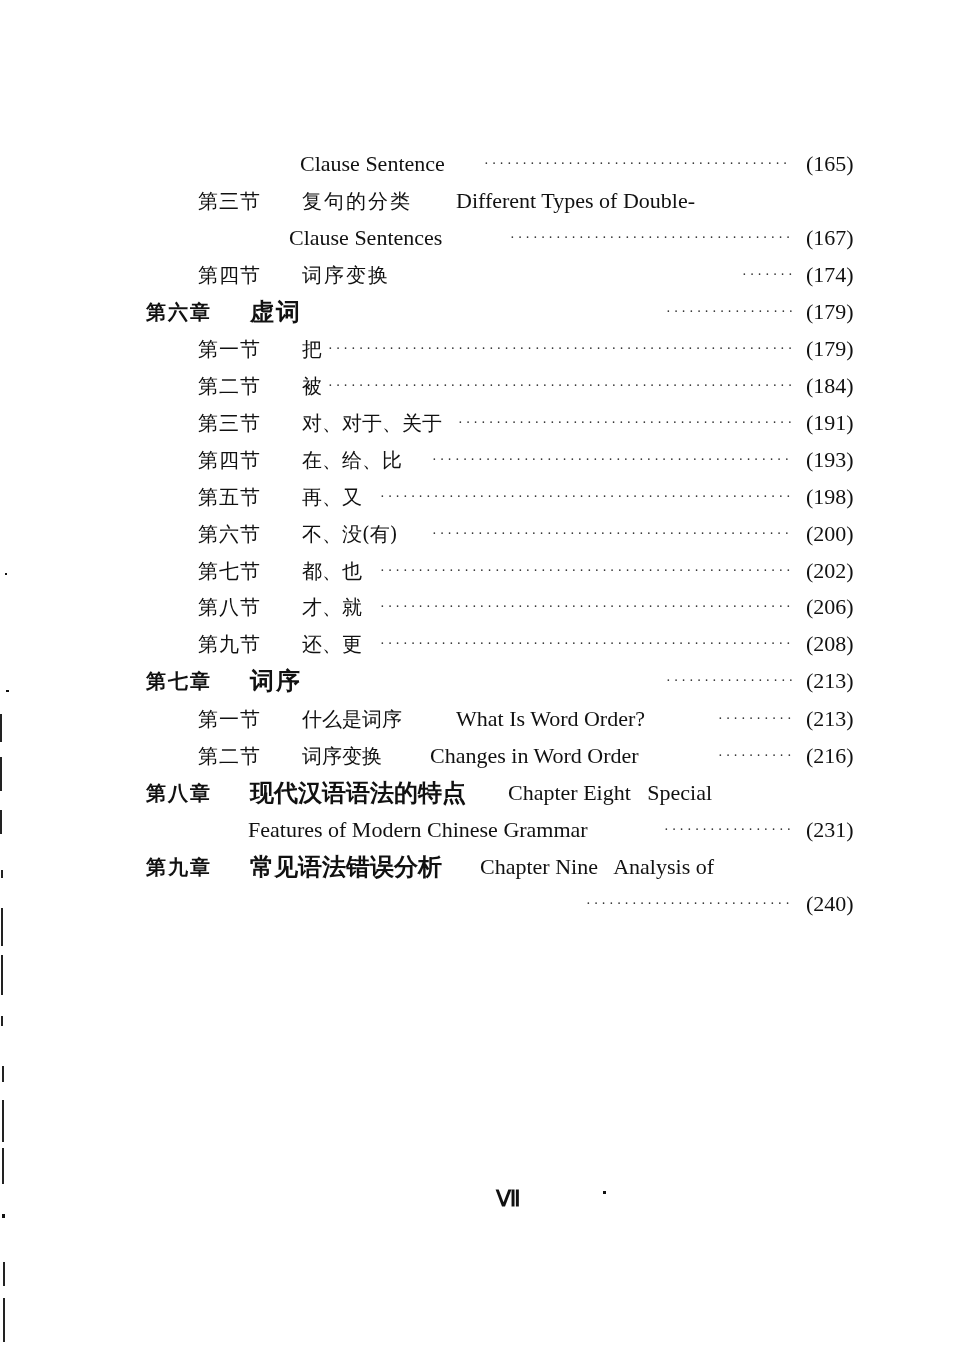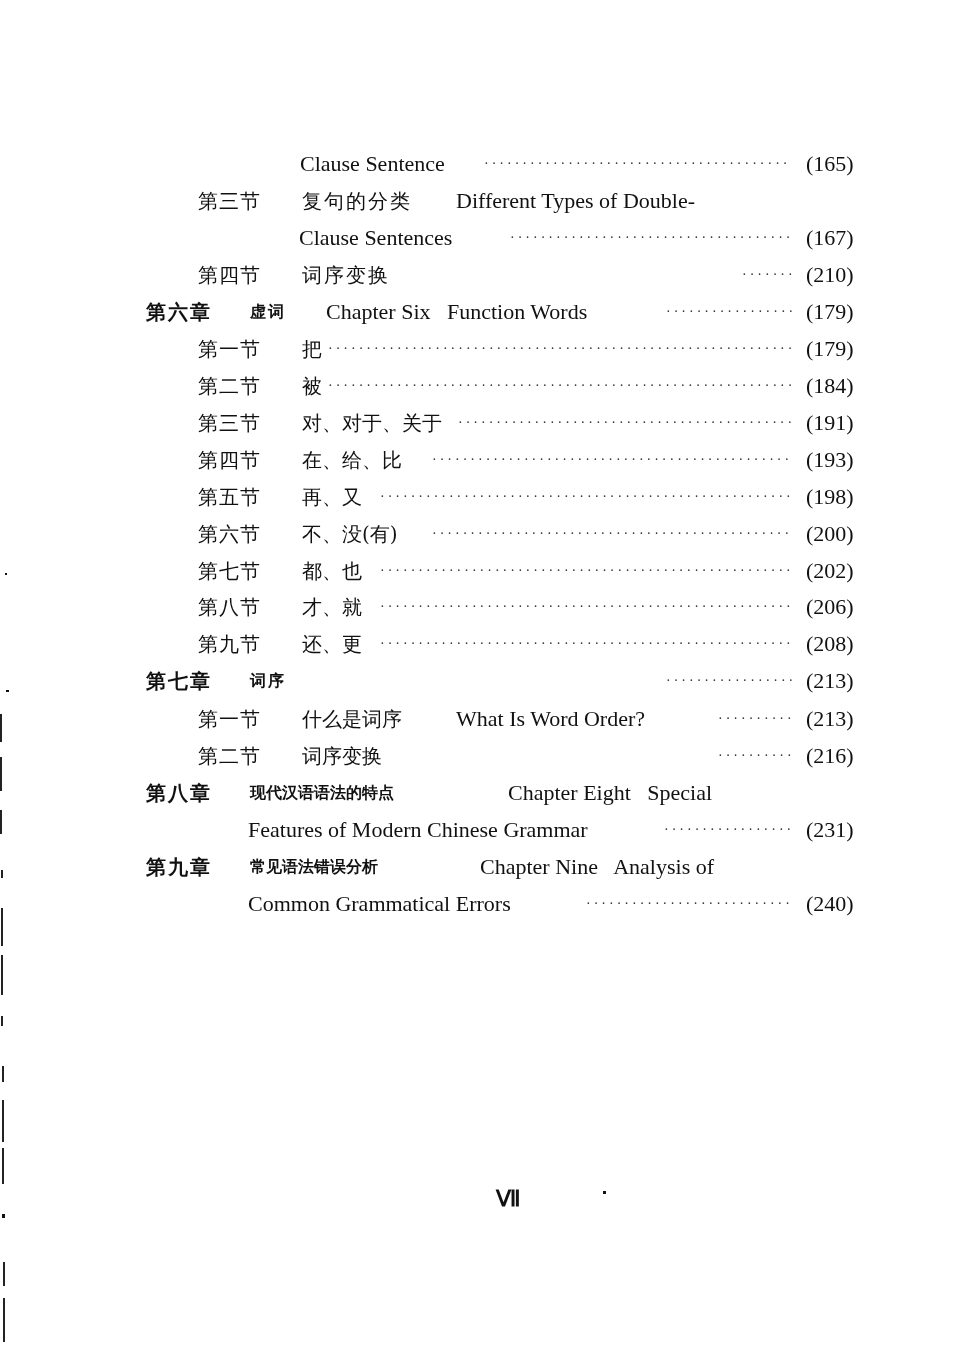--- a/index.html
+++ b/index.html
@@ -3,21 +3,21 @@
 <meta charset="utf-8">
 <style>
   html, body { margin: 0; padding: 0; background: #ffffff; }
   body { width: 960px; height: 1358px; position: relative; overflow: hidden;
          font-family: "Liberation Serif", "DejaVu Serif", serif; color: #111; }
   .line { position: absolute; left: 0; width: 832px; height: 30px; font-size: 22px; line-height: 30px; white-space: nowrap; }
   .chap-label { position: absolute; font-weight: bold; font-family: "DejaVu Sans", sans-serif; font-size: 20px; letter-spacing: 2px; }
   .sec-label { position: absolute; font-family: "DejaVu Serif", serif; font-size: 20px; letter-spacing: 1px; }
   .text { position: absolute; }
   .zh { font-family: "DejaVu Serif", serif; font-size: 20px; letter-spacing: 2px; }
-  .zh-bold { font-family: "DejaVu Sans", sans-serif; font-weight: bold; font-size: 16px; letter-spacing: 2px; }
+  .zh-bold { font-family: "DejaVu Sans", sans-serif; font-weight: bold; font-size: 24px; letter-spacing: 2px; }
   .en { font-family: "Liberation Serif", serif; font-size: 22px; }
   .leader { position: absolute; height: 30px; overflow: hidden; font-size: 14px; letter-spacing: 3px; color: #333; }
   .page { position: absolute; left: 806px; font-size: 22px; font-family: "Liberation Serif", serif; }
   .folio { position: absolute; left: 496px; top: 1186px; font-size: 22px; font-weight: bold; font-family: "Liberation Serif", serif; }
   .speck { position: absolute; background: #111; }
   .scanline { position: absolute; width: 2px; background: #222; }
 </style>
 </head>
 <body>
 
@@ -27,36 +27,35 @@
   <span class="page">(165)</span>
 </div>
 
 <div class="line" style="top:186px">
   <span class="sec-label" style="left:198px">第三节</span>
   <span class="text zh" style="left:302px">复句的分类</span>
   <span class="text en" style="left:456px">Different Types of Double-</span>
 </div>
 
 <div class="line" style="top:223px">
-  <span class="text en" style="left:299px">Clause Sentences</span>
+  <span class="text en" style="left:289px">Clause Sentences</span>
   <span class="leader" style="left:510px;width:282px">··································································</span>
   <span class="page">(167)</span>
 </div>
 
 <div class="line" style="top:260px">
   <span class="sec-label" style="left:198px">第四节</span>
   <span class="text zh" style="left:302px">词序变换</span>
   <span class="leader" style="left:742px;width:50px">··································································</span>
-  <span class="page">(210)</span>
+  <span class="page">(174)</span>
 </div>
 
 <div class="line" style="top:297px">
   <span class="chap-label" style="left:146px">第六章</span>
   <span class="text zh-bold" style="left:250px">虚词</span>
-  <span class="text en" style="left:326px;white-space:pre">Chapter Six   Function Words</span>
   <span class="leader" style="left:666px;width:126px">··································································</span>
   <span class="page">(179)</span>
 </div>
 
 <div class="line" style="top:334px">
   <span class="sec-label" style="left:198px">第一节</span>
   <span class="text zh" style="left:302px">把</span>
   <span class="leader" style="left:328px;width:464px">··································································</span>
   <span class="page">(179)</span>
 </div>
@@ -128,20 +127,21 @@
   <span class="sec-label" style="left:198px">第一节</span>
   <span class="text zh" style="left:302px;letter-spacing:0">什么是词序</span>
   <span class="text en" style="left:456px">What Is Word Order?</span>
   <span class="leader" style="left:718px;width:74px">··································································</span>
   <span class="page">(213)</span>
 </div>
 
 <div class="line" style="top:741px">
   <span class="sec-label" style="left:198px">第二节</span>
   <span class="text zh" style="left:302px;letter-spacing:0">词序变换</span>
+  <span class="text en" style="left:430px">Changes in Word Order</span>
   <span class="leader" style="left:718px;width:74px">··································································</span>
   <span class="page">(216)</span>
 </div>
 
 <div class="line" style="top:778px">
   <span class="chap-label" style="left:146px">第八章</span>
   <span class="text zh-bold" style="left:250px;letter-spacing:0">现代汉语语法的特点</span>
   <span class="text en" style="left:508px;white-space:pre">Chapter Eight   Special</span>
 </div>
 
@@ -151,21 +151,20 @@
   <span class="page">(231)</span>
 </div>
 
 <div class="line" style="top:852px">
   <span class="chap-label" style="left:146px">第九章</span>
   <span class="text zh-bold" style="left:250px;letter-spacing:0">常见语法错误分析</span>
   <span class="text en" style="left:480px;white-space:pre">Chapter Nine   Analysis of</span>
 </div>
 
 <div class="line" style="top:889px">
-  <span class="text en" style="left:248px">Common Grammatical Errors</span>
   <span class="leader" style="left:586px;width:206px">··································································</span>
   <span class="page">(240)</span>
 </div>
 
 <div class="folio">Ⅶ</div>
 <div class="speck" style="left:603px;top:1191px;width:3px;height:3px"></div>
 
 <div class="speck" style="left:5px;top:573px;width:2px;height:2px"></div>
 <div class="speck" style="left:6px;top:690px;width:3px;height:2px"></div>
 <div class="scanline" style="left:0;top:714px;height:28px"></div>

